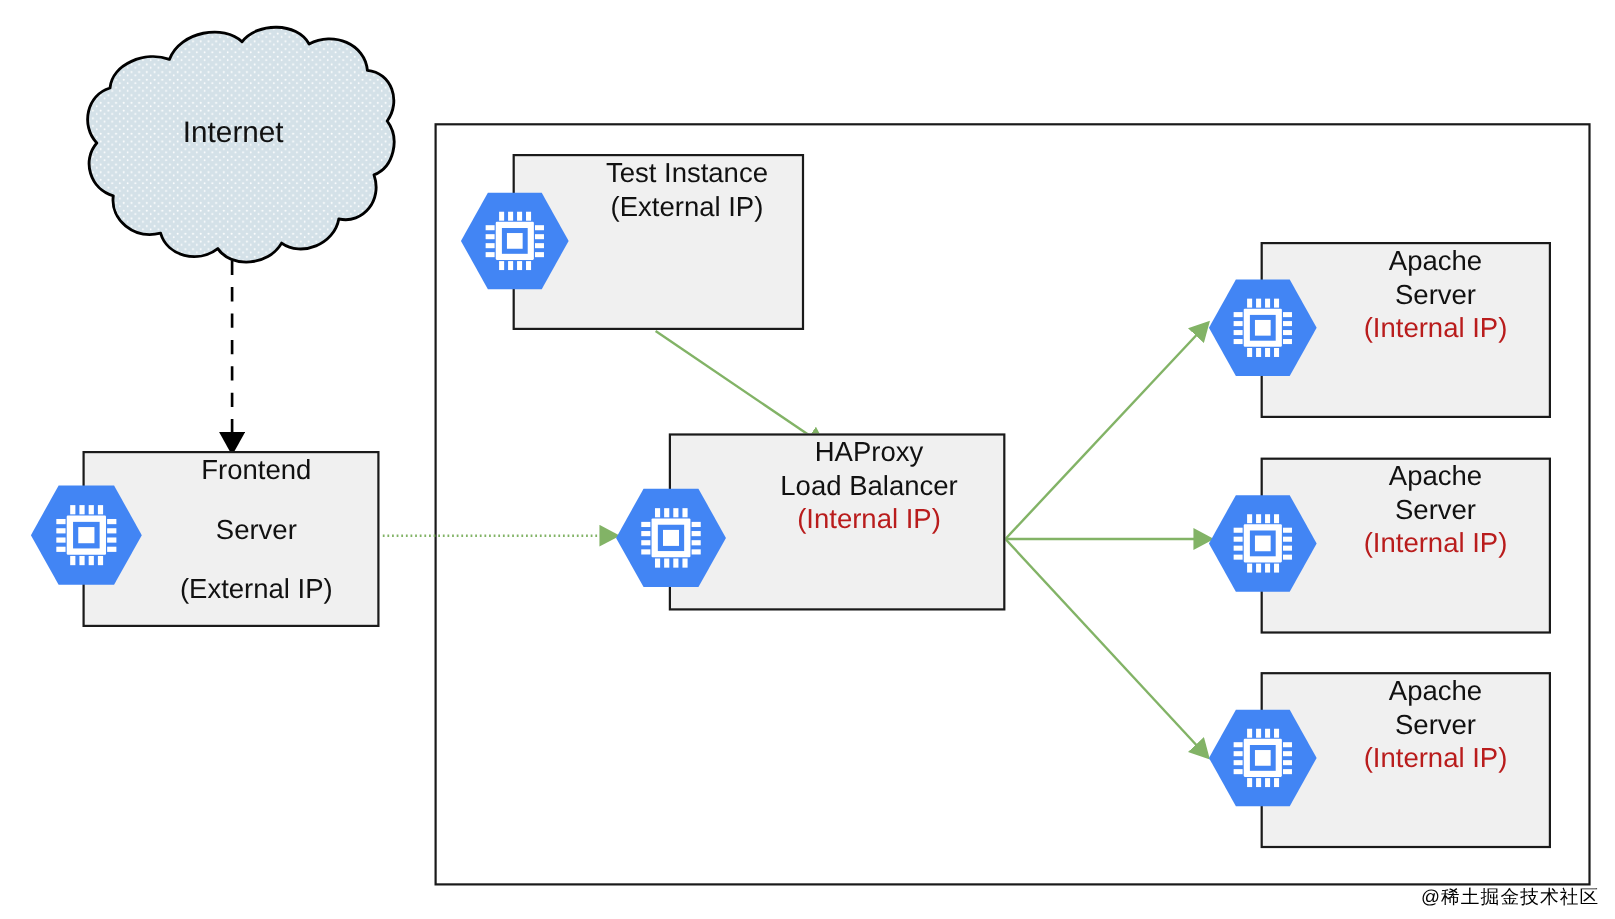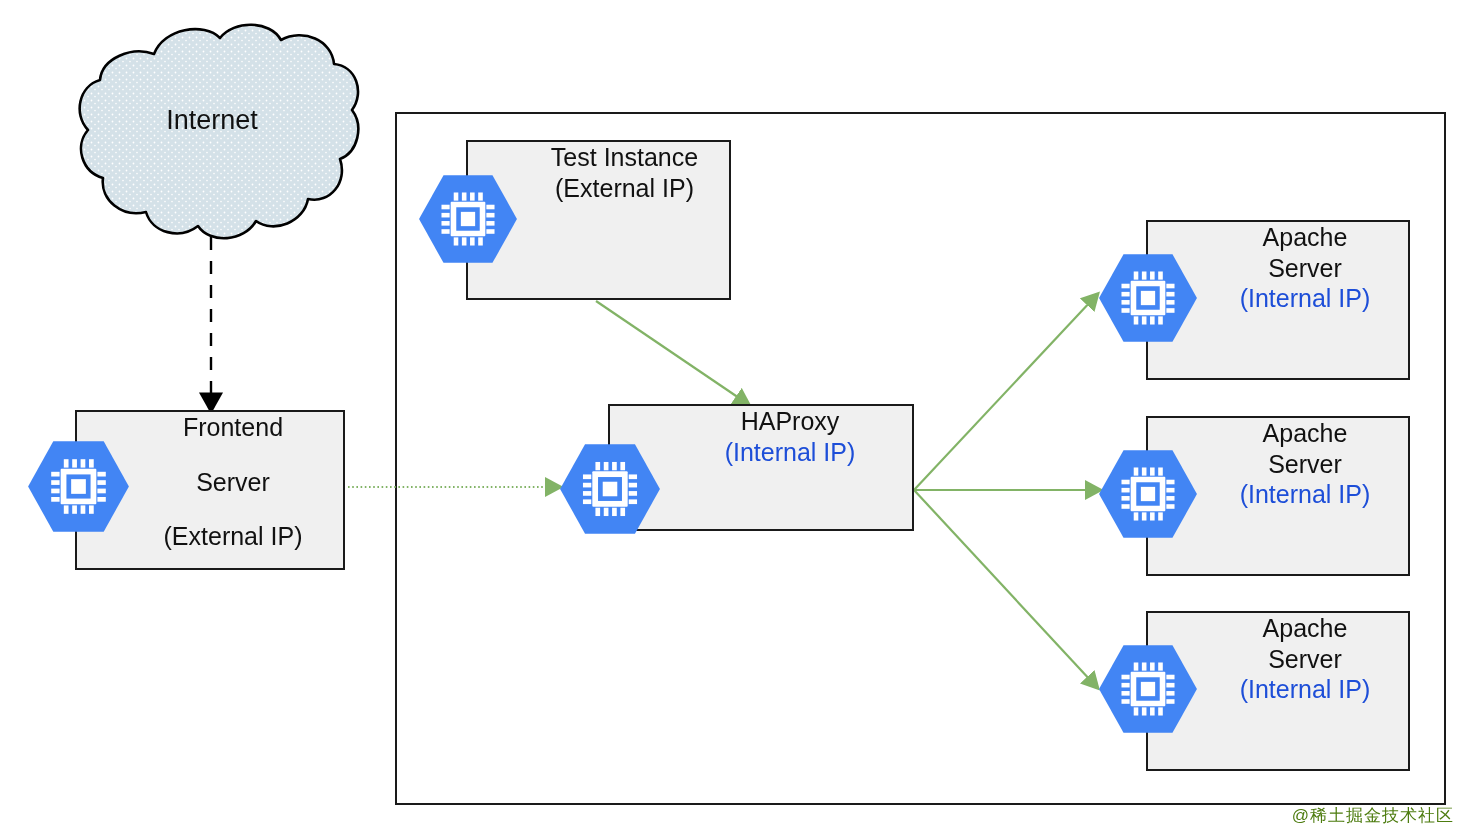--- a/index.html
+++ b/index.html
@@ -30,21 +30,21 @@
     justify-content: flex-start;
     z-index: 4;
   }
   .node-label {
     color: #111111;
     line-height: 1.22;
     text-align: center;
     white-space: nowrap;
   }
   .node-label.green {
-    color: #1d4ed8;
+    color: #b91c1c;
   }
   
   .gce-icon {
     position: absolute;
     z-index: 6;
   }
   
   #vpc-boundary {
     position: absolute;
     left: 395px;
@@ -84,21 +84,21 @@
     height: 835px;
     z-index: 2;
     pointer-events: none;
   }
   
   #watermark {
     position: absolute;
     right: 14px;
     bottom: 8px;
     font-size: 17px;
-    color: #4d7c0f;
+    color: #000000;
     letter-spacing: 1px;
     z-index: 9;
     white-space: nowrap;
   }
 </style>
 </head>
 <body>
 
 <div id="canvas">
 
@@ -216,22 +216,23 @@
         <rect x="24" y="44" width="8" height="4.5"></rect>
       <rect x="24" y="52" width="8" height="4.5"></rect>
         <rect x="24" y="60" width="8" height="4.5"></rect>
       <rect x="68" y="36" width="8" height="4.5"></rect>
         <rect x="68" y="44" width="8" height="4.5"></rect>
       <rect x="68" y="52" width="8" height="4.5"></rect>
         <rect x="68" y="60" width="8" height="4.5"></rect>
     </g>
   </svg>
 
-  <div class="node-box" style="left:608px; top:404px; width:306px; height:127px; padding-left:58px;">
+  <div class="node-box" style="left:608px; top:394px; width:306px; height:161px; padding-left:58px;">
     <div class="node-label" style="font-size:25px;">HAProxy</div>
+    <div class="node-label" style="font-size:25px;">Load Balancer</div>
     <div class="node-label green" style="font-size:25px;">(Internal IP)</div>
   </div>
   <svg class="gce-icon" style="left:558px; top:437px; width:104px; height:104px;" viewBox="0 0 100 100">
     <path d="M26,7 L74,7 L98,50 L74,93 L26,93 L2,50 Z" fill="#4285f4"></path>
     <g fill="#ffffff">
       <rect x="33" y="33" width="34" height="34" rx="1"></rect>
       <rect x="38.5" y="38.5" width="23" height="23" fill="#4285f4"></rect>
       <rect x="43" y="43" width="14" height="14" fill="#ffffff"></rect>
       <rect x="36" y="24" width="4.5" height="8"></rect>
         <rect x="44" y="24" width="4.5" height="8"></rect>

